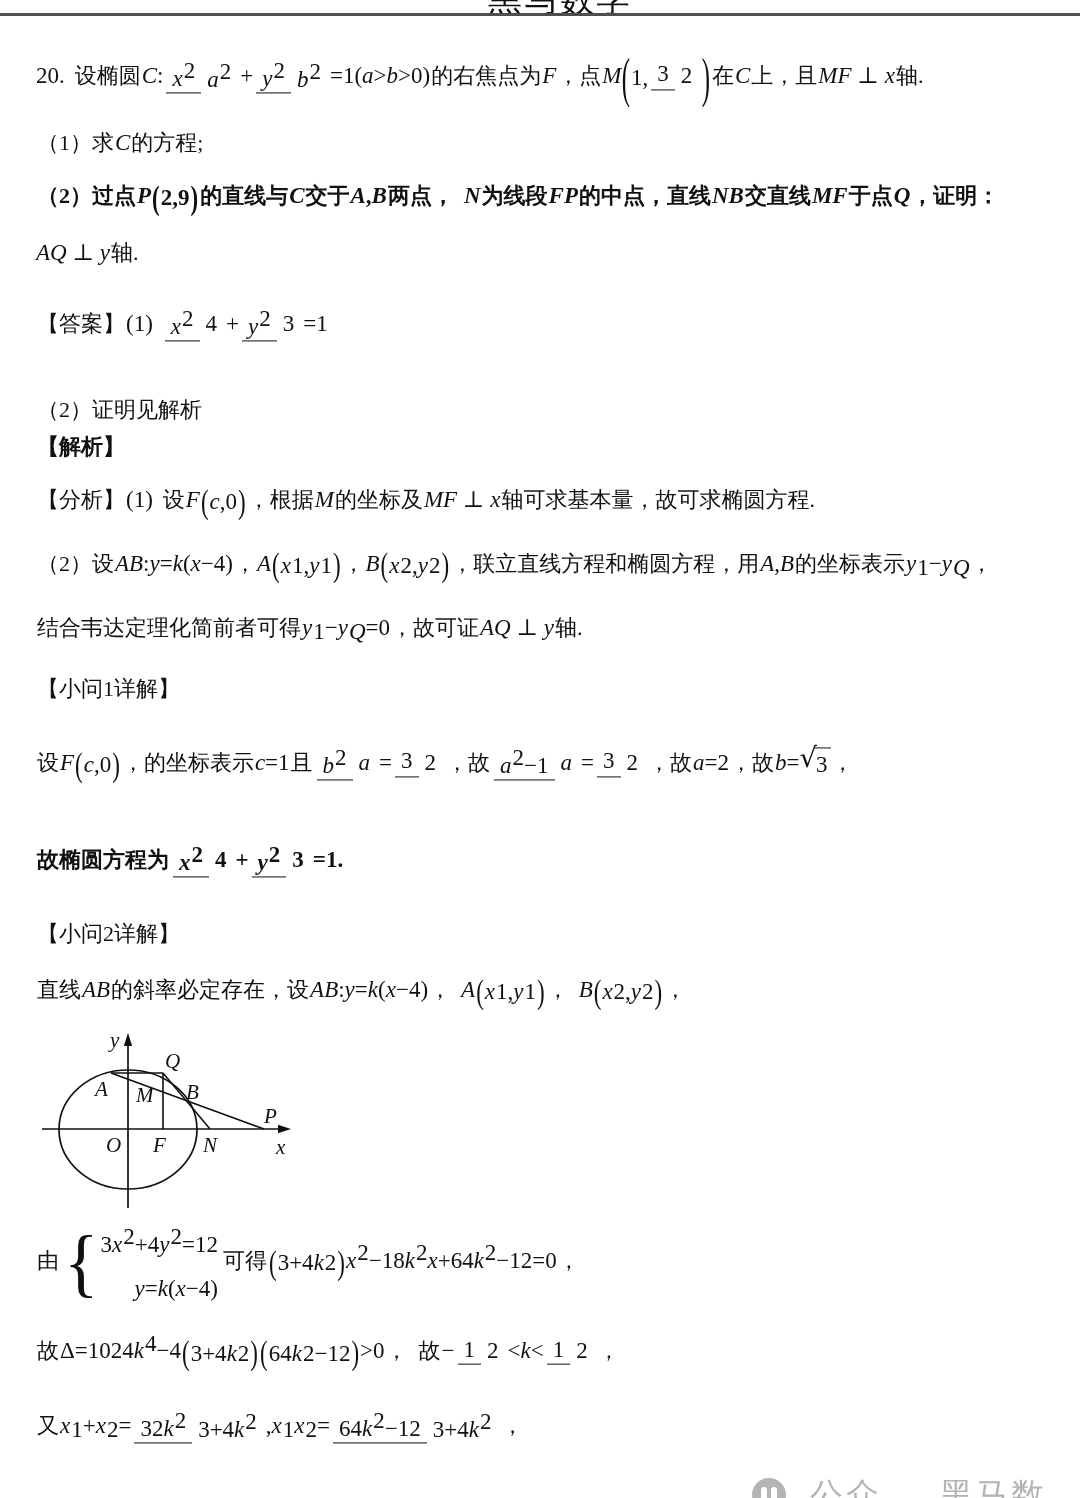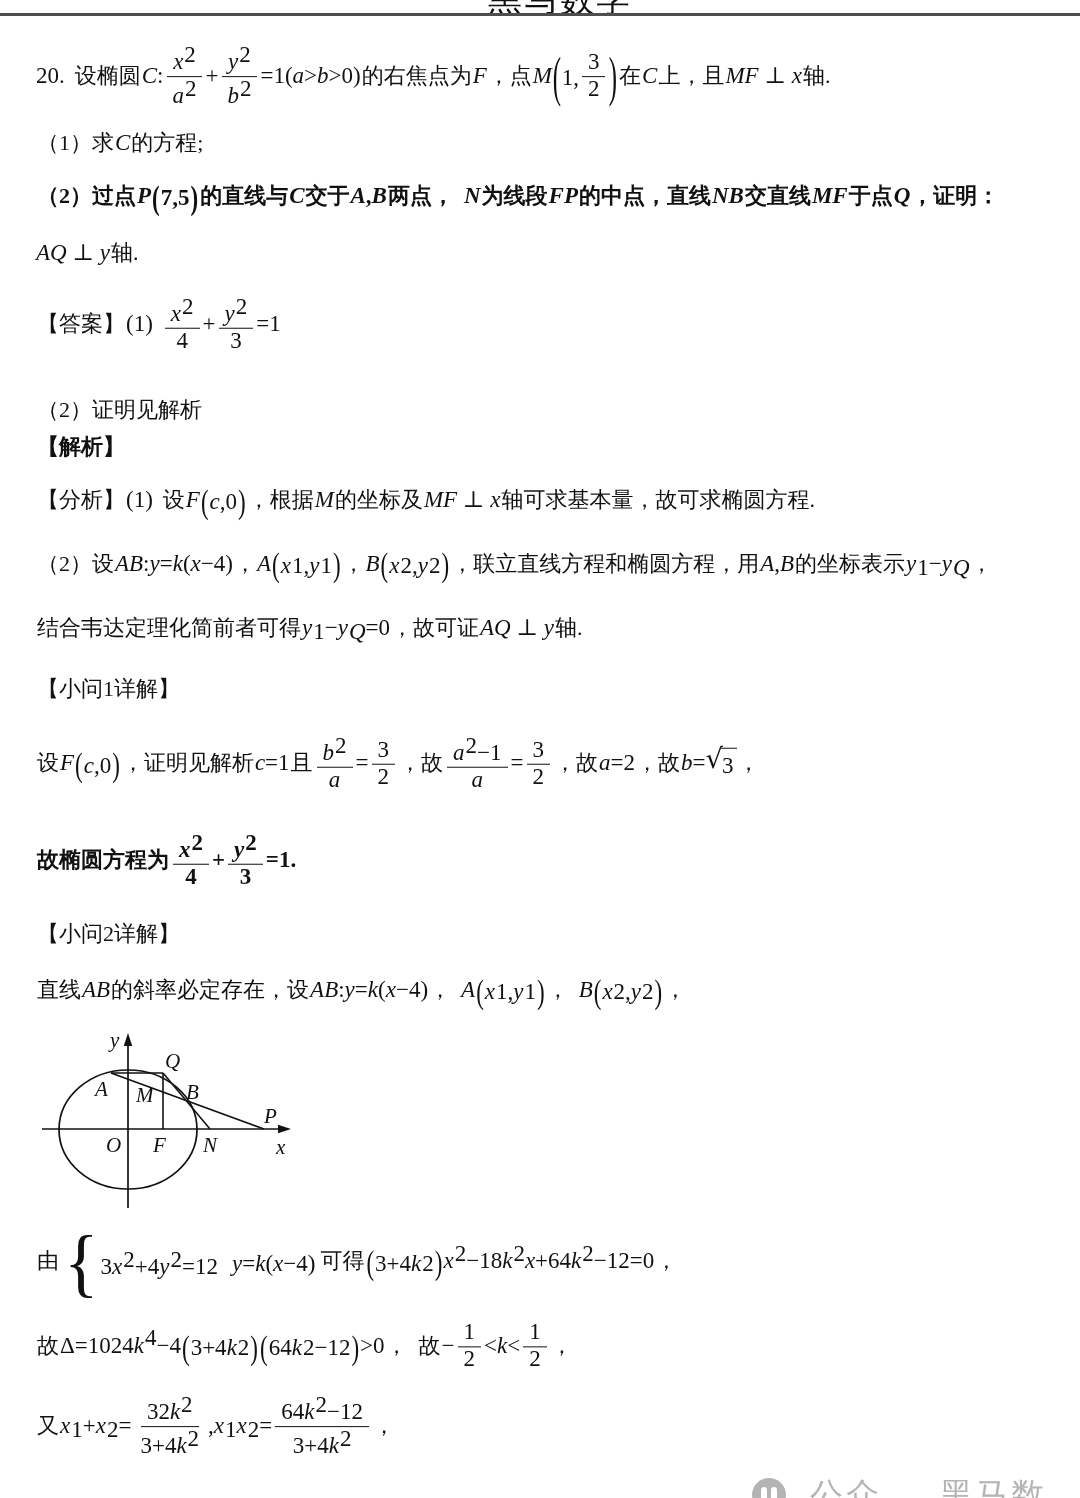--- a/index.html
+++ b/index.html
@@ -8,34 +8,34 @@
     font-family:"Liberation Serif","DejaVu Serif",serif;color:#111;letter-spacing:2px}
   .rule{position:absolute;top:13px;left:0;width:1080px;height:3px;background:#4e4e4e}
   
   .line{position:absolute;left:36px;transform:translateY(-50%);font-size:22px;white-space:nowrap;line-height:1.35}
   .cjk{font-family:"Liberation Serif","DejaVu Serif",serif;margin:0 1px}
   .it{font-family:"Liberation Serif","DejaVu Serif",serif;font-style:italic;font-size:23px}
   .rm{font-family:"Liberation Serif","DejaVu Serif",serif;font-size:23px}
   .sp{display:inline-block;width:9px}
   .sup{font-size:.6em;vertical-align:.55em;margin-left:1px}
   .sub{font-size:.6em;vertical-align:-.3em;margin-left:1px}
-  .frac{display:inline-flex;flex-direction:column;align-items:center;vertical-align:middle;margin:0 3px;
+  .frac{display:inline-flex;align-items:center;vertical-align:middle;margin:0 3px;
     line-height:1.05;position:relative;top:-2px;text-align:center}
   .frac .num{padding:0 6px 2px;border-bottom:1.6px solid #111}
   .frac .den{padding:0 6px 0}
   .sqrt{display:inline-flex;align-items:flex-start;vertical-align:middle;position:relative;top:-1px}
   .sqrt .sign{font-family:"DejaVu Serif",serif;font-size:1.25em;line-height:1;transform:translateY(-3px)}
   .sqrt .body{border-top:1.6px solid #111;padding:1px 3px 0 1px;margin-left:-2px}
   .grp{display:inline-flex;align-items:center;vertical-align:middle}
   .grp .paren{display:inline-block;transform:scaleY(1.5);margin:0 1px;font-family:"Liberation Serif",serif;font-size:23px}
   .grp.tall .paren{transform:scaleY(2.35) scaleX(1.08)}
   .cases{display:inline-flex;align-items:center;vertical-align:middle;margin:0 4px}
   .cases .cbr{font-family:"Liberation Serif",serif;font-size:72px;line-height:.9;font-weight:400;
     transform:scaleY(1.05);margin-right:2px}
-  .cases .rows{display:flex;flex-direction:row;gap:14px;align-items:center}
+  .cases .rows{display:flex;flex-direction:column;gap:14px;align-items:flex-end}
   
   .fig{position:absolute;left:40px;top:1030px}
   .fig text{font-family:"Liberation Serif","DejaVu Serif",serif;font-style:italic;font-size:21px;fill:#111}
   
   .watermark{position:absolute;top:1478px;left:752px;display:flex;align-items:flex-start;color:#b4b4b4}
   .wm-icon{width:34px;height:34px;border-radius:50%;background:#b4b4b4;position:relative;flex:0 0 auto}
   .wm-icon::before,.wm-icon::after{content:"";position:absolute;top:9px;width:6px;height:13px;border-radius:3px;background:#fff}
   .wm-icon::before{left:9px}.wm-icon::after{left:19px}
   .wm-t{font-size:33px;line-height:1.05;font-family:"Liberation Sans","DejaVu Sans",sans-serif;margin-left:24px;letter-spacing:3px}
 </style>
@@ -59,21 +59,21 @@
           <span class="rm">1,</span>
           <span class="frac">
             <span class="num"><span class="rm">3</span></span>
             <span class="den"><span class="rm">2</span></span>
           </span>
           <span class="paren">)</span>
         </span><span class="cjk">在</span><span class="it">C</span><span class="cjk">上，且</span><span class="it">MF</span><span class="rm"> ⊥ </span><span class="it">x</span><span class="cjk">轴.</span></div>
       <div class="line" style="top: 143px;"><span class="cjk">（1）求</span><span class="it">C</span><span class="cjk">的方程;</span></div>
       <div class="line" style="top: 197px; font-weight: bold;"><span class="cjk">（2）过点</span><span class="it">P</span><span class="grp">
           <span class="paren">(</span>
-          <span class="rm">7,5</span>
+          <span class="rm">2,9</span>
           <span class="paren">)</span>
         </span><span class="cjk">的直线与</span><span class="it">C</span><span class="cjk">交于</span><span class="it">A</span><span class="rm">,</span><span class="it">B</span><span class="cjk">两点，</span><span class="sp"></span><span class="it">N</span><span class="cjk">为线段</span><span class="it">FP</span><span class="cjk">的中点，直线</span><span class="it">NB</span><span class="cjk">交直线</span><span class="it">MF</span><span class="cjk">于点</span><span class="it">Q</span><span class="cjk">，证明：</span></div>
       <div class="line" style="top: 253px;"><span class="it">AQ</span><span class="rm"> ⊥ </span><span class="it">y</span><span class="cjk">轴.</span></div>
       <div class="line" style="top: 326px;"><span class="cjk">【答案】</span><span class="rm">(1)</span><span class="sp"></span><span class="frac">
           <span class="num"><span class="it">x</span><span class="sup"><span class="rm">2</span></span></span>
           <span class="den"><span class="rm">4</span></span>
         </span><span class="rm">+</span><span class="frac">
           <span class="num"><span class="it">y</span><span class="sup"><span class="rm">2</span></span></span>
           <span class="den"><span class="rm">3</span></span>
         </span><span class="rm">=1</span></div>
@@ -102,21 +102,21 @@
           <span class="sub"><span class="rm">2</span></span>
           <span class="paren">)</span>
         </span><span class="cjk">，联立直线方程和椭圆方程，用</span><span class="it">A</span><span class="rm">,</span><span class="it">B</span><span class="cjk">的坐标表示</span><span class="it">y</span><span class="sub"><span class="rm">1</span></span><span class="rm">−</span><span class="it">y</span><span class="sub"><span class="it">Q</span></span><span class="cjk">，</span></div>
       <div class="line" style="top: 629px;"><span class="cjk">结合韦达定理化简前者可得</span><span class="it">y</span><span class="sub"><span class="rm">1</span></span><span class="rm">−</span><span class="it">y</span><span class="sub"><span class="it">Q</span></span><span class="rm">=0</span><span class="cjk">，故可证</span><span class="it">AQ</span><span class="rm"> ⊥ </span><span class="it">y</span><span class="cjk">轴.</span></div>
       <div class="line" style="top: 689px;"><span class="cjk">【小问1详解】</span></div>
       <div class="line" style="top: 765px;"><span class="cjk">设</span><span class="it">F</span><span class="grp">
           <span class="paren">(</span>
           <span class="it">c</span>
           <span class="rm">,0</span>
           <span class="paren">)</span>
-        </span><span class="cjk">，证明见解析</span><span class="it">c</span><span class="rm">=1</span><span class="cjk">且</span><span class="frac">
+        </span><span class="cjk">，的坐标表示</span><span class="it">c</span><span class="rm">=1</span><span class="cjk">且</span><span class="frac">
           <span class="num"><span class="it">b</span><span class="sup"><span class="rm">2</span></span></span>
           <span class="den"><span class="it">a</span></span>
         </span><span class="rm">=</span><span class="frac">
           <span class="num"><span class="rm">3</span></span>
           <span class="den"><span class="rm">2</span></span>
         </span><span class="cjk">，故</span><span class="frac">
           <span class="num"><span class="it">a</span><span class="sup"><span class="rm">2</span></span><span class="rm">−1</span></span>
           <span class="den"><span class="it">a</span></span>
         </span><span class="rm">=</span><span class="frac">
           <span class="num"><span class="rm">3</span></span>

